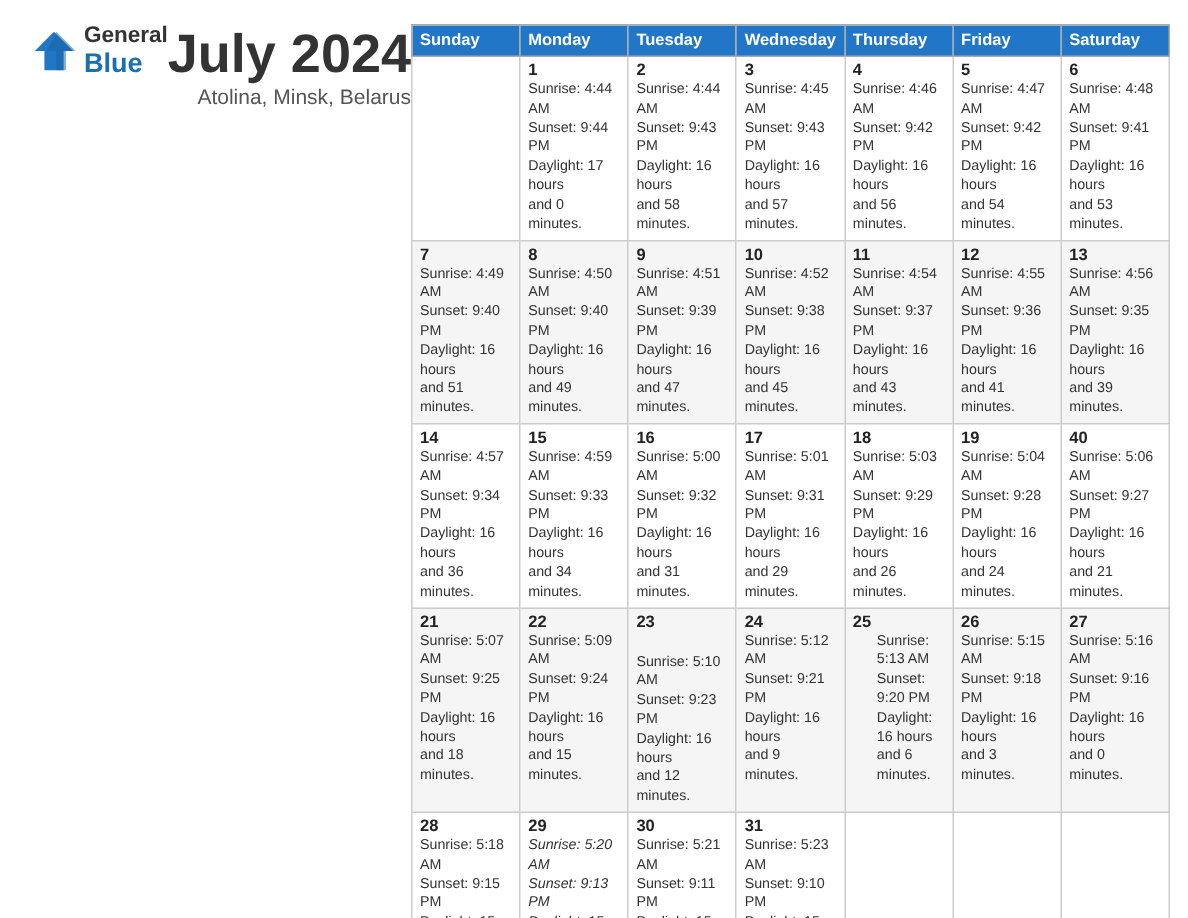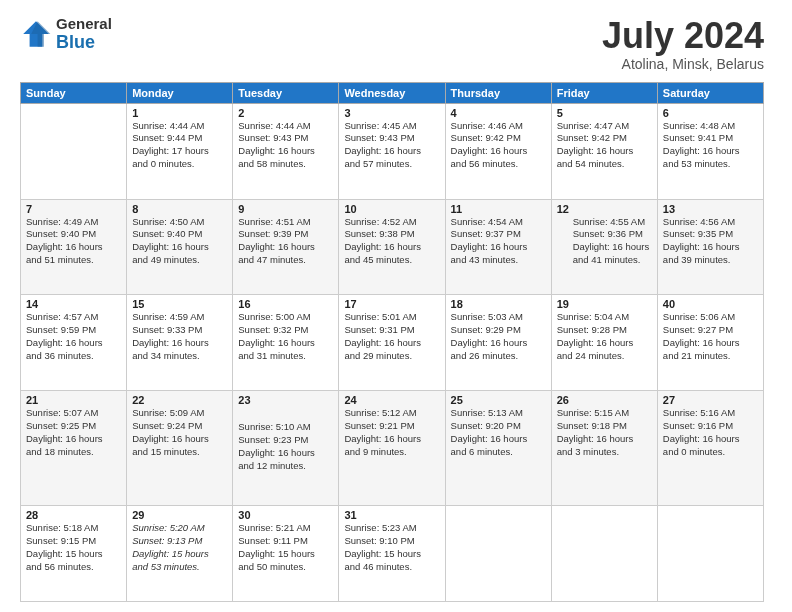--- a/index.html
+++ b/index.html
@@ -6,23 +6,23 @@
     body {
       font-family: Arial, sans-serif;
       background: #fff;
       width: 792px;
       height: 612px;
       overflow: hidden;
     }
     .page {
       width: 792px;
       height: 612px;
-      padding: 16px 28px 10px 20px;
+      padding: 16px 12px 10px 20px;
       display: flex;
-      flex-direction: column;
+      flex-direction: row;
     }
     .header {
       display: flex;
       justify-content: space-between;
       align-items: flex-start;
       margin-bottom: 10px;
     }
     .logo {
       display: flex;
       align-items: center;
@@ -215,38 +215,38 @@
           </td>
           <td>
             <span class="day-num">11</span>
             <div class="day-info" style="white-space: pre-line;">Sunrise: 4:54 AM
 Sunset: 9:37 PM
 Daylight: 16 hours
 and 43 minutes.</div>
           </td>
           <td>
             <span class="day-num">12</span>
-            <div class="day-info" style="white-space: pre-line; margin-left: 16px;">Sunrise: 4:55 AM
+            <div class="day-info" style="white-space: pre-line;">Sunrise: 4:55 AM
 Sunset: 9:36 PM
 Daylight: 16 hours
 and 41 minutes.</div>
           </td>
           <td>
             <span class="day-num">13</span>
             <div class="day-info" style="white-space: pre-line;">Sunrise: 4:56 AM
 Sunset: 9:35 PM
 Daylight: 16 hours
 and 39 minutes.</div>
           </td>
         </tr>
         <tr class="row-odd">
           <td>
             <span class="day-num">14</span>
             <div class="day-info" style="white-space: pre-line;">Sunrise: 4:57 AM
-Sunset: 9:59 PM
+Sunset: 9:34 PM
 Daylight: 16 hours
 and 36 minutes.</div>
           </td>
           <td>
             <span class="day-num">15</span>
             <div class="day-info" style="white-space: pre-line;">Sunrise: 4:59 AM
 Sunset: 9:33 PM
 Daylight: 16 hours
 and 34 minutes.</div>
           </td>
@@ -310,21 +310,21 @@
           </td>
           <td>
             <span class="day-num">24</span>
             <div class="day-info" style="white-space: pre-line;">Sunrise: 5:12 AM
 Sunset: 9:21 PM
 Daylight: 16 hours
 and 9 minutes.</div>
           </td>
           <td>
             <span class="day-num">25</span>
-            <div class="day-info" style="white-space: pre-line;">Sunrise: 5:13 AM
+            <div class="day-info" style="white-space: pre-line; margin-left: 16px;">Sunrise: 5:13 AM
 Sunset: 9:20 PM
 Daylight: 16 hours
 and 6 minutes.</div>
           </td>
           <td>
             <span class="day-num">26</span>
             <div class="day-info" style="white-space: pre-line;">Sunrise: 5:15 AM
 Sunset: 9:18 PM
 Daylight: 16 hours
 and 3 minutes.</div>

